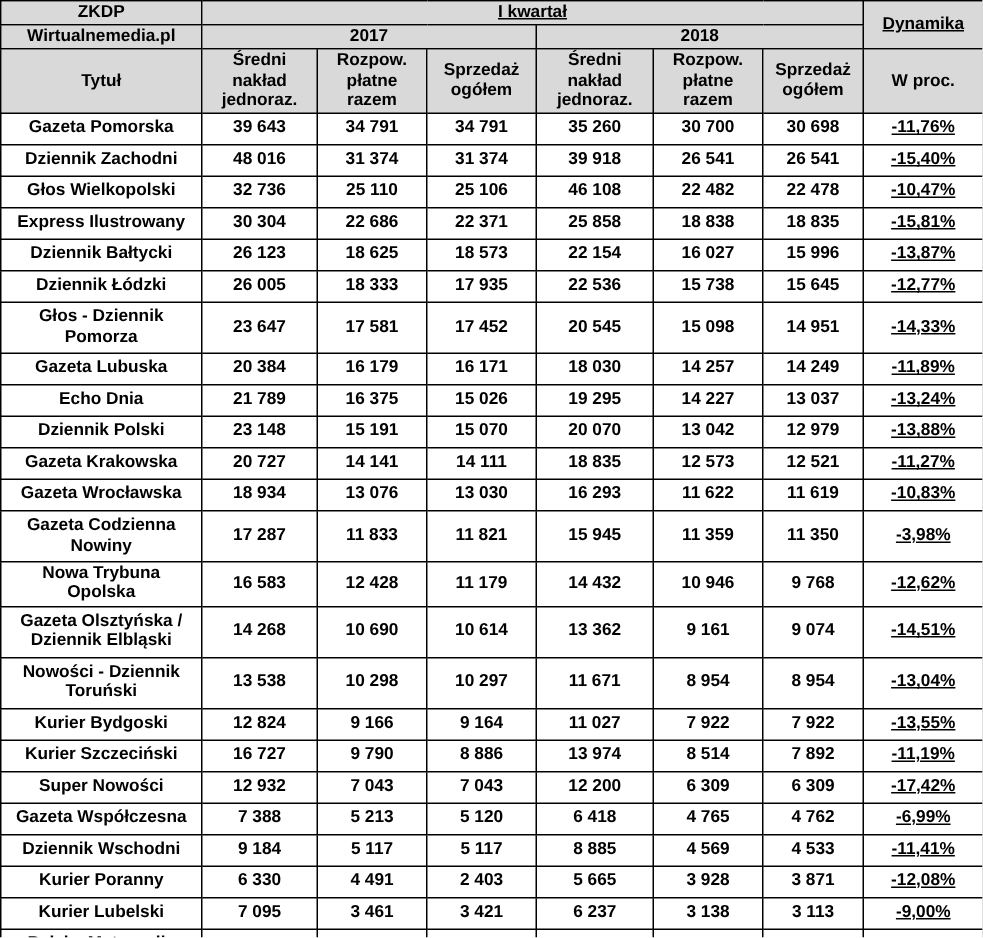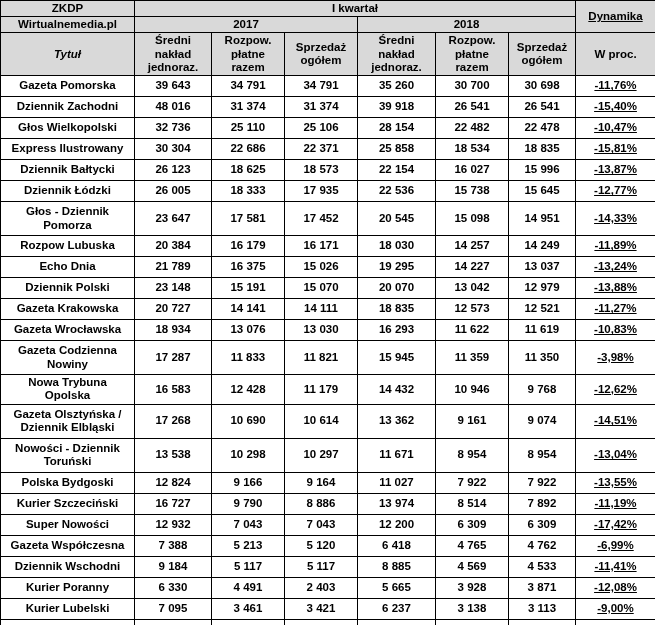--- a/index.html
+++ b/index.html
@@ -34,31 +34,31 @@
   }
   
   .hdr {
     background: #d9d9d9;
   }
   .hdr-zkdp {
     font-size: 12px;
   }
   .hdr-title {
     font-size: 12.5px;
+    text-decoration: underline;
   }
   .hdr-dyn {
     font-size: 11.5px;
     text-decoration: underline;
   }
   .hdr-year {
     font-size: 13px;
   }
   .col-title {
     text-align: center;
-    font-style: italic;
   }
   td.name {
     text-align: center;
     font-size: 11.5px;
     padding: 2px 3px;
   }
   td.num {
     text-align: center;
     font-size: 11.5px;
     font-weight: bold;
@@ -134,32 +134,32 @@
           <td class="num">39 918</td>
           <td class="num">26 541</td>
           <td class="num">26 541</td>
           <td class="dyn-neg">-15,40%</td>
         </tr>
         <tr class="row">
           <td class="name">Głos Wielkopolski</td>
           <td class="num">32 736</td>
           <td class="num">25 110</td>
           <td class="num">25 106</td>
-          <td class="num">28 154</td>
+          <td class="num">46 108</td>
           <td class="num">22 482</td>
           <td class="num">22 478</td>
           <td class="dyn-neg">-10,47%</td>
         </tr>
         <tr class="row">
           <td class="name">Express Ilustrowany</td>
           <td class="num">30 304</td>
           <td class="num">22 686</td>
           <td class="num">22 371</td>
           <td class="num">25 858</td>
-          <td class="num">18 534</td>
+          <td class="num">18 838</td>
           <td class="num">18 835</td>
           <td class="dyn-neg">-15,81%</td>
         </tr>
         <tr class="row">
           <td class="name">Dziennik Bałtycki</td>
           <td class="num">26 123</td>
           <td class="num">18 625</td>
           <td class="num">18 573</td>
           <td class="num">22 154</td>
           <td class="num">16 027</td>
@@ -180,21 +180,21 @@
           <td class="name">Głos - Dziennik Pomorza</td>
           <td class="num">23 647</td>
           <td class="num">17 581</td>
           <td class="num">17 452</td>
           <td class="num">20 545</td>
           <td class="num">15 098</td>
           <td class="num">14 951</td>
           <td class="dyn-neg">-14,33%</td>
         </tr>
         <tr class="row">
-          <td class="name">Rozpow Lubuska</td>
+          <td class="name">Gazeta Lubuska</td>
           <td class="num">20 384</td>
           <td class="num">16 179</td>
           <td class="num">16 171</td>
           <td class="num">18 030</td>
           <td class="num">14 257</td>
           <td class="num">14 249</td>
           <td class="dyn-neg">-11,89%</td>
         </tr>
         <tr class="row">
           <td class="name">Echo Dnia</td>
@@ -251,40 +251,40 @@
           <td class="num">16 583</td>
           <td class="num">12 428</td>
           <td class="num">11 179</td>
           <td class="num">14 432</td>
           <td class="num">10 946</td>
           <td class="num">9 768</td>
           <td class="dyn-neg">-12,62%</td>
         </tr>
         <tr class="rowtall">
           <td class="name">Gazeta Olsztyńska / Dziennik Elbląski</td>
-          <td class="num">17 268</td>
+          <td class="num">14 268</td>
           <td class="num">10 690</td>
           <td class="num">10 614</td>
           <td class="num">13 362</td>
           <td class="num">9 161</td>
           <td class="num">9 074</td>
           <td class="dyn-neg">-14,51%</td>
         </tr>
         <tr class="rowtall">
           <td class="name">Nowości - Dziennik Toruński</td>
           <td class="num">13 538</td>
           <td class="num">10 298</td>
           <td class="num">10 297</td>
           <td class="num">11 671</td>
           <td class="num">8 954</td>
           <td class="num">8 954</td>
           <td class="dyn-neg">-13,04%</td>
         </tr>
         <tr class="row">
-          <td class="name">Polska Bydgoski</td>
+          <td class="name">Kurier Bydgoski</td>
           <td class="num">12 824</td>
           <td class="num">9 166</td>
           <td class="num">9 164</td>
           <td class="num">11 027</td>
           <td class="num">7 922</td>
           <td class="num">7 922</td>
           <td class="dyn-neg">-13,55%</td>
         </tr>
         <tr class="row">
           <td class="name">Kurier Szczeciński</td>

